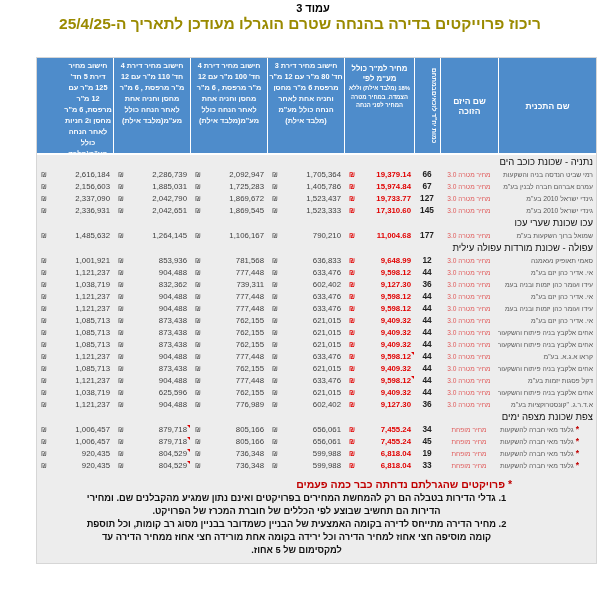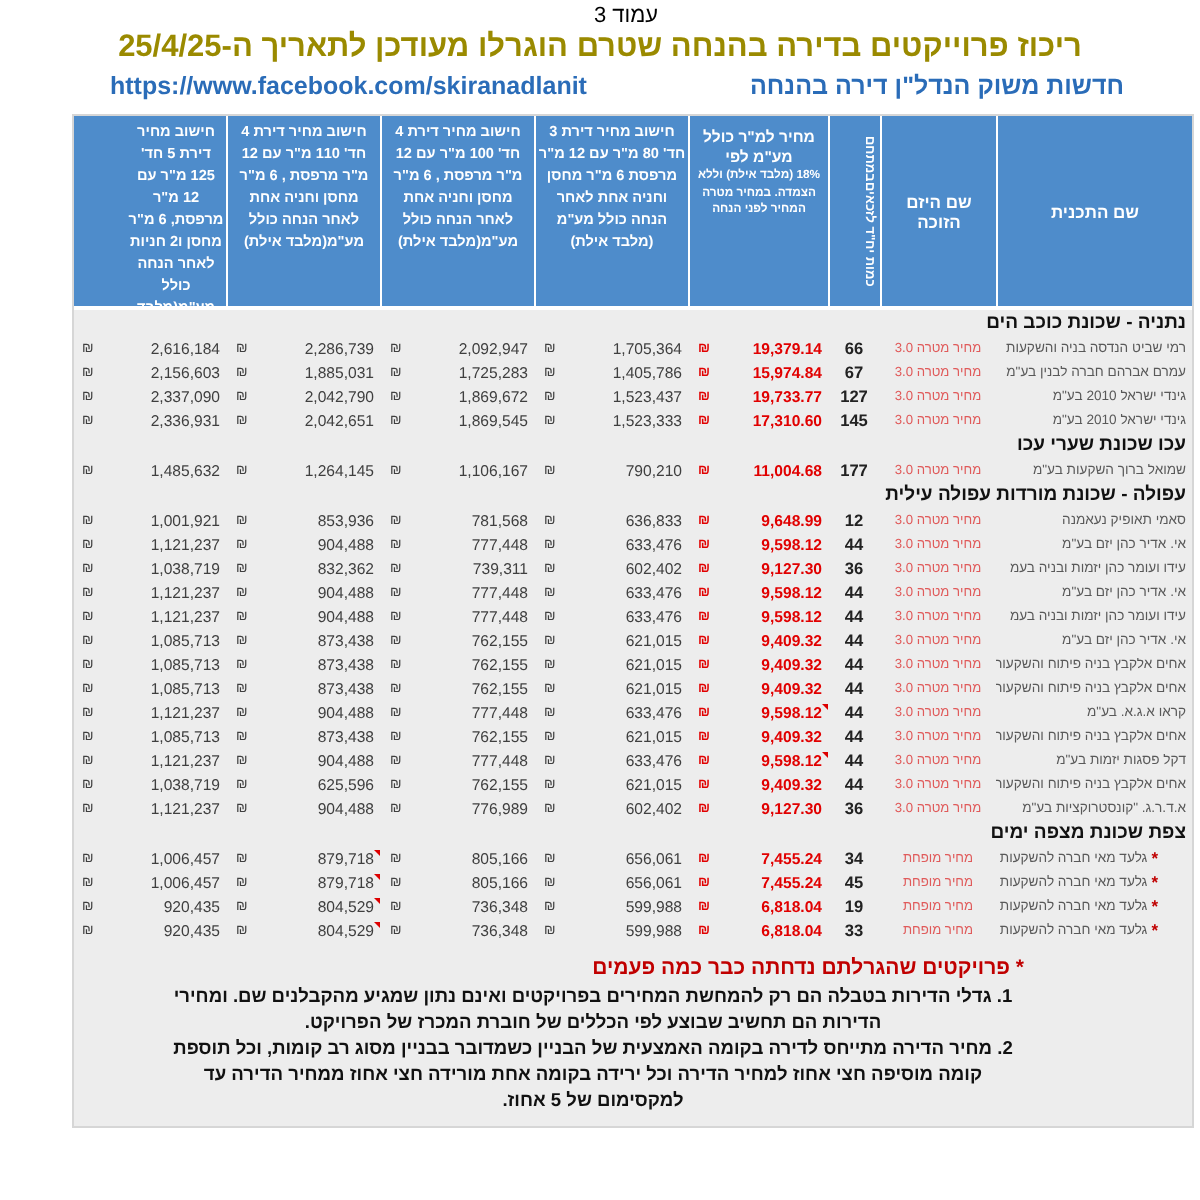--- a/index.html
+++ b/index.html
@@ -1,34 +1,34 @@
 <!DOCTYPE html>
 <html lang="he" dir="rtl"><head>
 <meta charset="utf-8">
 <style>
   html,body{margin:0;padding:0;background:#fff;width:600px;height:600px;overflow:hidden;
     font-family:"Liberation Sans","DejaVu Sans",sans-serif;}
   .top{padding-top:2px;}
-  .page-label{text-align:center;font-weight:normal;font-size:11px;color:#000;padding-left:26px;}
+  .page-label{text-align:center;font-weight:bold;font-size:11px;color:#000;padding-left:26px;}
   .main-title{text-align:center;font-weight:bold;font-size:15.5px;color:#9a8a00;margin-top:1px;white-space:nowrap;}
   .link-row{display:flex;justify-content:space-between;direction:ltr;margin-top:3px;padding:0 38px 0 55px;
     font-weight:bold;font-size:12.5px;color:#2a6cb8;}
   .panel{position:absolute;left:36px;top:57px;width:561px;background:#ededed;border:1px solid #d6d6d6;box-sizing:border-box;padding-bottom:6px;}
   .grid{display:grid;grid-template-columns:98px 58px 26px 70px 77px 77px 77px 77px;direction:rtl;}
   .thead{background:#4e8ccb;height:95px;border-bottom:2px solid #fff;}
   .hcell{box-sizing:border-box;border-inline-end:1px solid #fff;color:#fff;font-weight:bold;text-align:center;
     overflow:hidden;padding:2px 1px;font-size:7.3px;line-height:11px;}
   .hcell:last-child{border-inline-end:none;padding-left:28px;}
   .hcell.mid{display:flex;align-items:center;justify-content:center;font-size:8.5px;line-height:10px;}
   .vwrap{writing-mode:vertical-rl;height:100%;display:flex;align-items:center;justify-content:center;padding:0;}
   .vwrap span{display:block;font-size:6.5px;line-height:10px;}
   .pmain{font-size:7.8px;line-height:10px;display:block;margin-top:4px;}
   .psub{font-size:5.9px;line-height:8.5px;display:block;font-weight:bold;}
   .trow{height:12px;align-items:center;}
-  .grow{height:13px;line-height:13px;font-weight:bold;font-size:9.5px;color:#111;text-align:right;padding-inline-start:3px;white-space:nowrap;overflow:hidden;padding-left:36px;}
+  .grow{height:13px;line-height:13px;font-weight:normal;font-size:9.5px;color:#111;text-align:right;padding-inline-start:3px;white-space:nowrap;overflow:hidden;padding-left:36px;}
   .cell{overflow:hidden;white-space:nowrap;}
   .money{display:flex;direction:ltr;justify-content:space-between;align-items:center;padding:0 3px 0 5px;
     font-size:7.8px;color:#3f3f3f;position:relative;box-sizing:border-box;}
   .money .sh{font-size:6.8px;}
   .money.red, .money.red .sh{color:#e10000;font-weight:bold;}
   .count{text-align:center;font-weight:bold;font-size:8.3px;color:#222;}
   .plan{text-align:center;font-size:6.6px;color:#e05a5a;}
   .dev{display:flex;direction:rtl;justify-content:flex-start;align-items:center;gap:2px;
     font-size:6.8px;color:#595959;padding-inline-start:3px;}
   .dev.starred{padding-inline-start:17px;}
@@ -36,24 +36,20 @@
   .mark{position:absolute;top:0;right:0;width:0;height:0;border-left:3px solid transparent;border-top:3px solid #d00;}
   .red-note{margin:7px 84px 2px 0;text-align:right;font-weight:bold;font-size:10.5px;color:#c00000;}
   .notes{margin:1px 84px 0 44px;text-align:center;font-weight:bold;font-size:9.3px;line-height:13px;color:#111;}
 </style>
 </head>
 <body>
 
 <div class="top">
   <div class="page-label">עמוד 3</div>
   <div class="main-title">ריכוז פרוייקטים בדירה בהנחה שטרם הוגרלו מעודכן לתאריך ה-25/4/25</div>
-  <div class="link-row">
-    <span dir="ltr">https://www.facebook.com/skiranadlanit</span>
-    <span>חדשות משוק הנדל"ן דירה בהנחה</span>
-  </div>
 </div>
 
 <div class="panel">
   <div class="grid thead">
     <div class="hcell mid">שם התכנית</div>
     <div class="hcell mid">שם היזם הזוכה</div>
     <div class="hcell">
       <div class="vwrap">
         <span>כמות יח"ד לזכאים</span>
         <span>במתחם</span>

